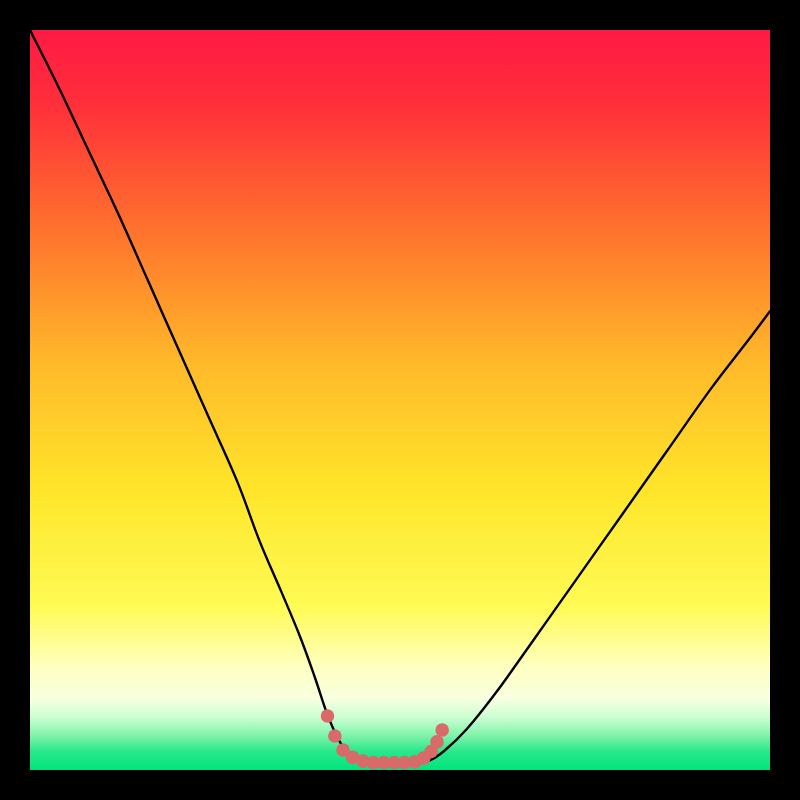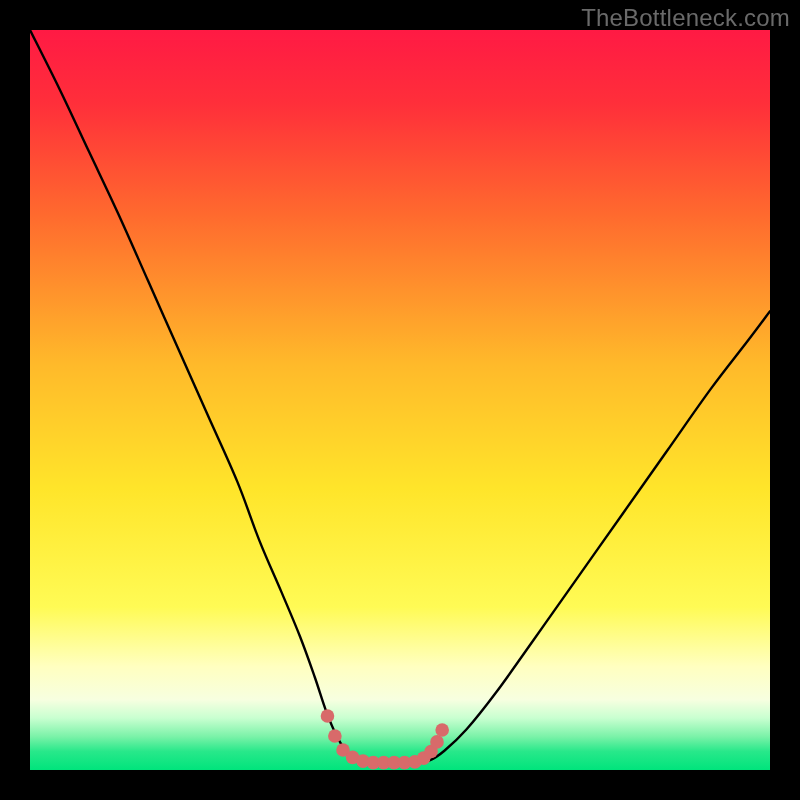--- a/index.html
+++ b/index.html
@@ -70,14 +70,13 @@
         <circle cx="353.72" cy="732.60" r="6.8" fill="#d86a6a" stroke="#d86a6a" stroke-width="0"></circle>
         <circle cx="364.08" cy="732.60" r="6.8" fill="#d86a6a" stroke="#d86a6a" stroke-width="0"></circle>
         <circle cx="374.44" cy="732.60" r="6.8" fill="#d86a6a" stroke="#d86a6a" stroke-width="0"></circle>
         <circle cx="384.80" cy="731.86" r="6.8" fill="#d86a6a" stroke="#d86a6a" stroke-width="0"></circle>
         <circle cx="393.68" cy="728.16" r="6.8" fill="#d86a6a" stroke="#d86a6a" stroke-width="0"></circle>
         <circle cx="401.08" cy="721.50" r="6.8" fill="#d86a6a" stroke="#d86a6a" stroke-width="0"></circle>
         <circle cx="407.00" cy="711.88" r="6.8" fill="#d86a6a" stroke="#d86a6a" stroke-width="0"></circle>
         <circle cx="412.18" cy="700.04" r="6.8" fill="#d86a6a" stroke="#d86a6a" stroke-width="0"></circle>
       </g>
   </svg>
-  <div class="watermark">TheBottleneck.com</div>
 </div>
 
 </body></html>

